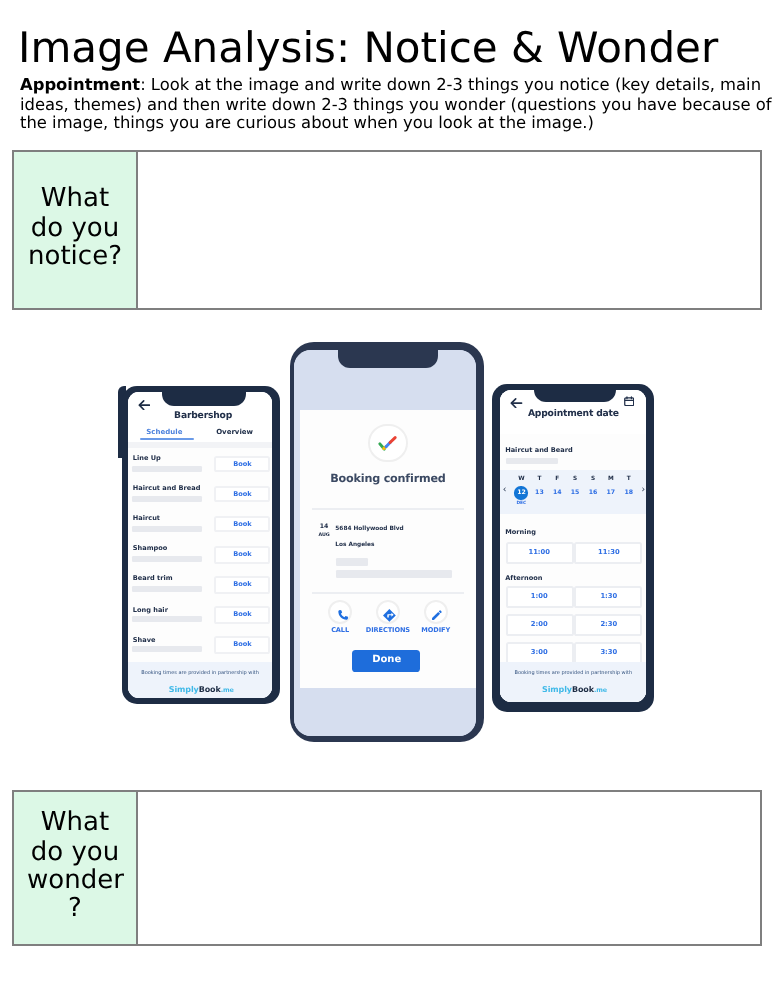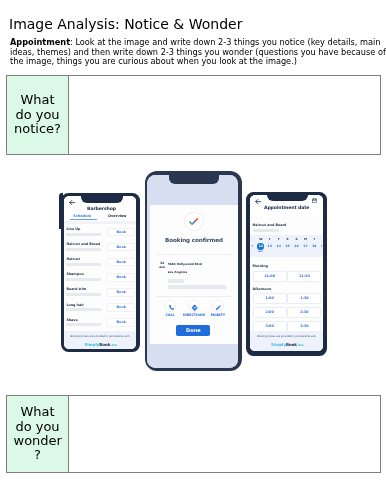--- a/index.html
+++ b/index.html
@@ -1,19 +1,19 @@
 <!DOCTYPE html>
 <html><head>
 <meta charset="utf-8">
 <style>
   html,body{margin:0;padding:0;background:#fff;}
   body{width:386px;height:500px;font-family:"DejaVu Sans",sans-serif;-webkit-font-smoothing:antialiased;}
   .page{position:relative;width:386px;height:500px;overflow:hidden;background:#fff;}
 
-  .title{position:absolute;left:9px;top:10.6px;font-size:14px;line-height:26px;color:#000;white-space:nowrap;}
+  .title{position:absolute;left:9px;top:10.6px;font-size:21px;line-height:26px;color:#000;white-space:nowrap;}
   .instr{position:absolute;left:10px;top:38.3px;width:376px;font-size:8.2px;line-height:9.6px;color:#000;}
   .instr b{font-weight:bold;}
 
   .qtable{position:absolute;left:6px;width:375px;border:1px solid #7f7f7f;box-sizing:border-box;display:flex;}
   .qtable.t1{top:75px;height:80px;}
   .qtable.t2{top:395px;height:78px;}
   .qcell-label{width:62px;box-sizing:border-box;background:#dcf8e6;border-right:1px solid #7f7f7f;
       display:flex;align-items:center;justify-content:center;}
   .qcell-label > span{display:block;width:48px;text-align:center;
       font-size:13px;line-height:14.4px;color:#000;}

